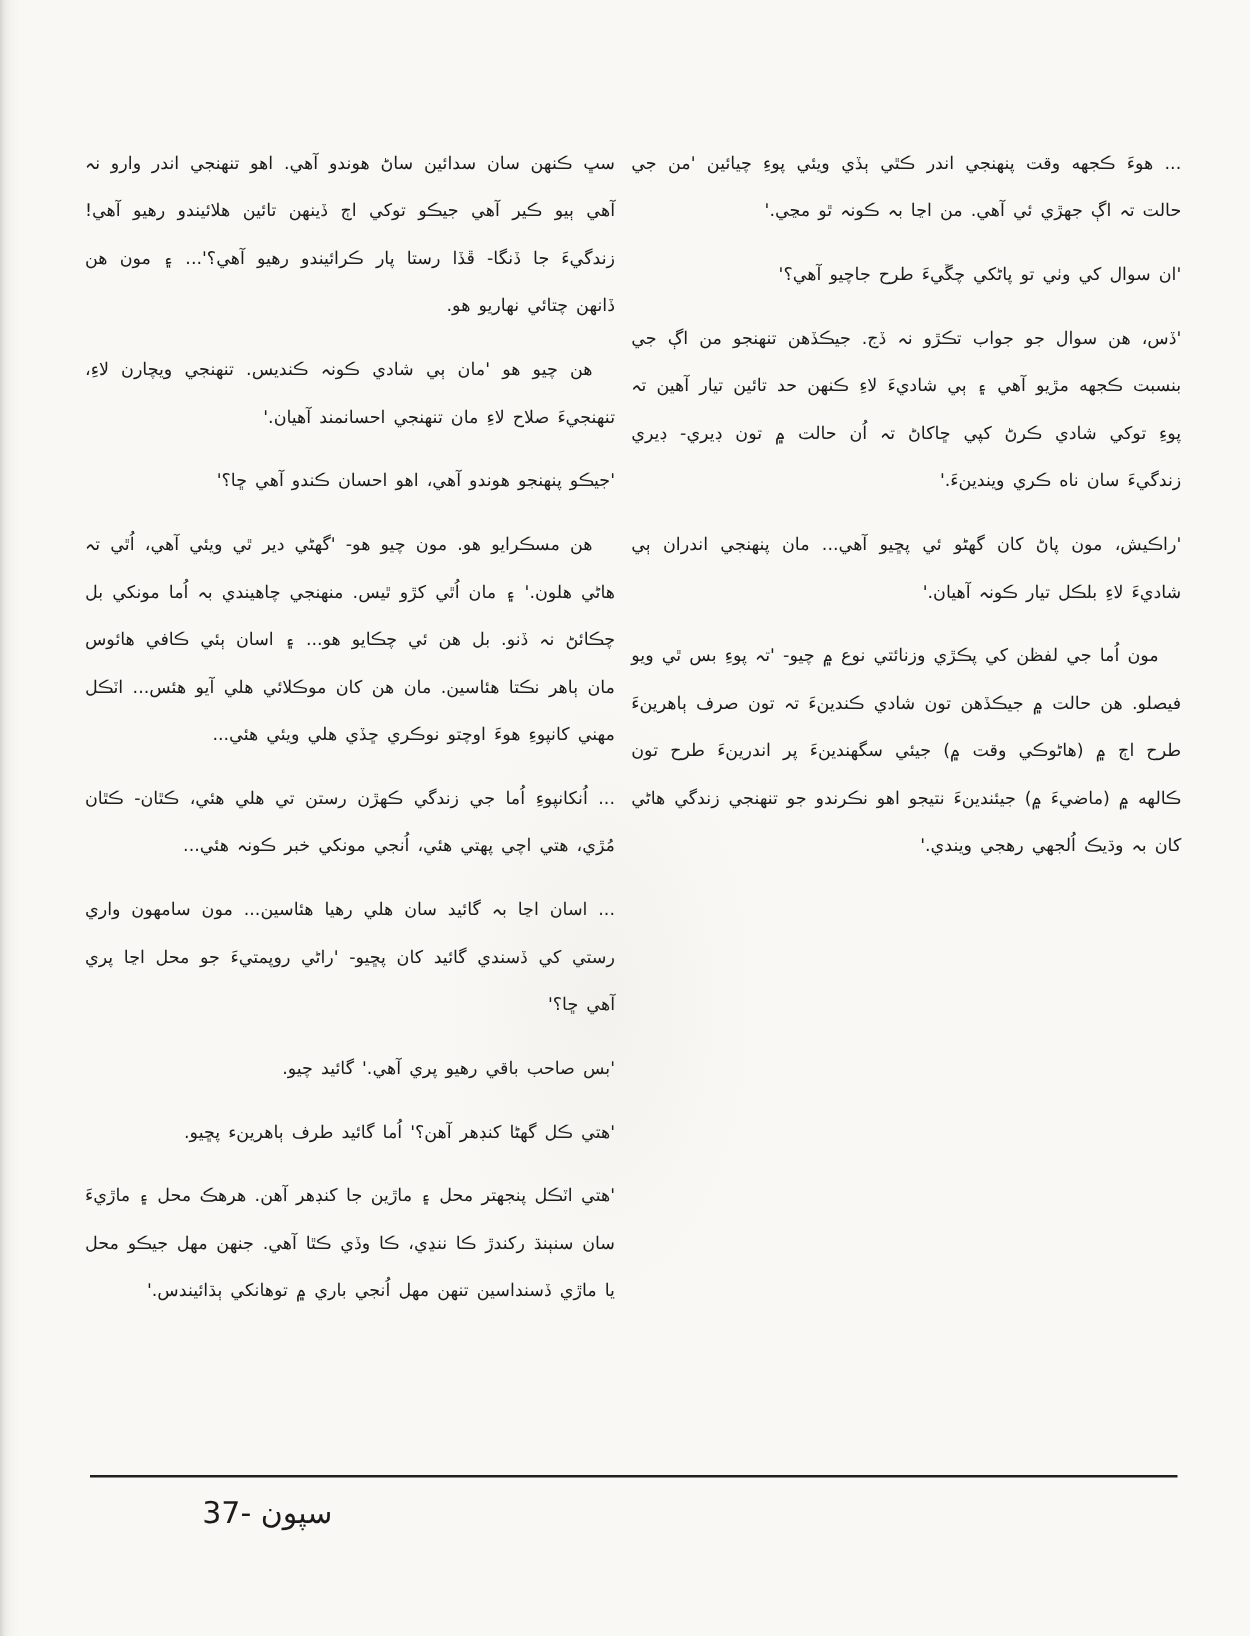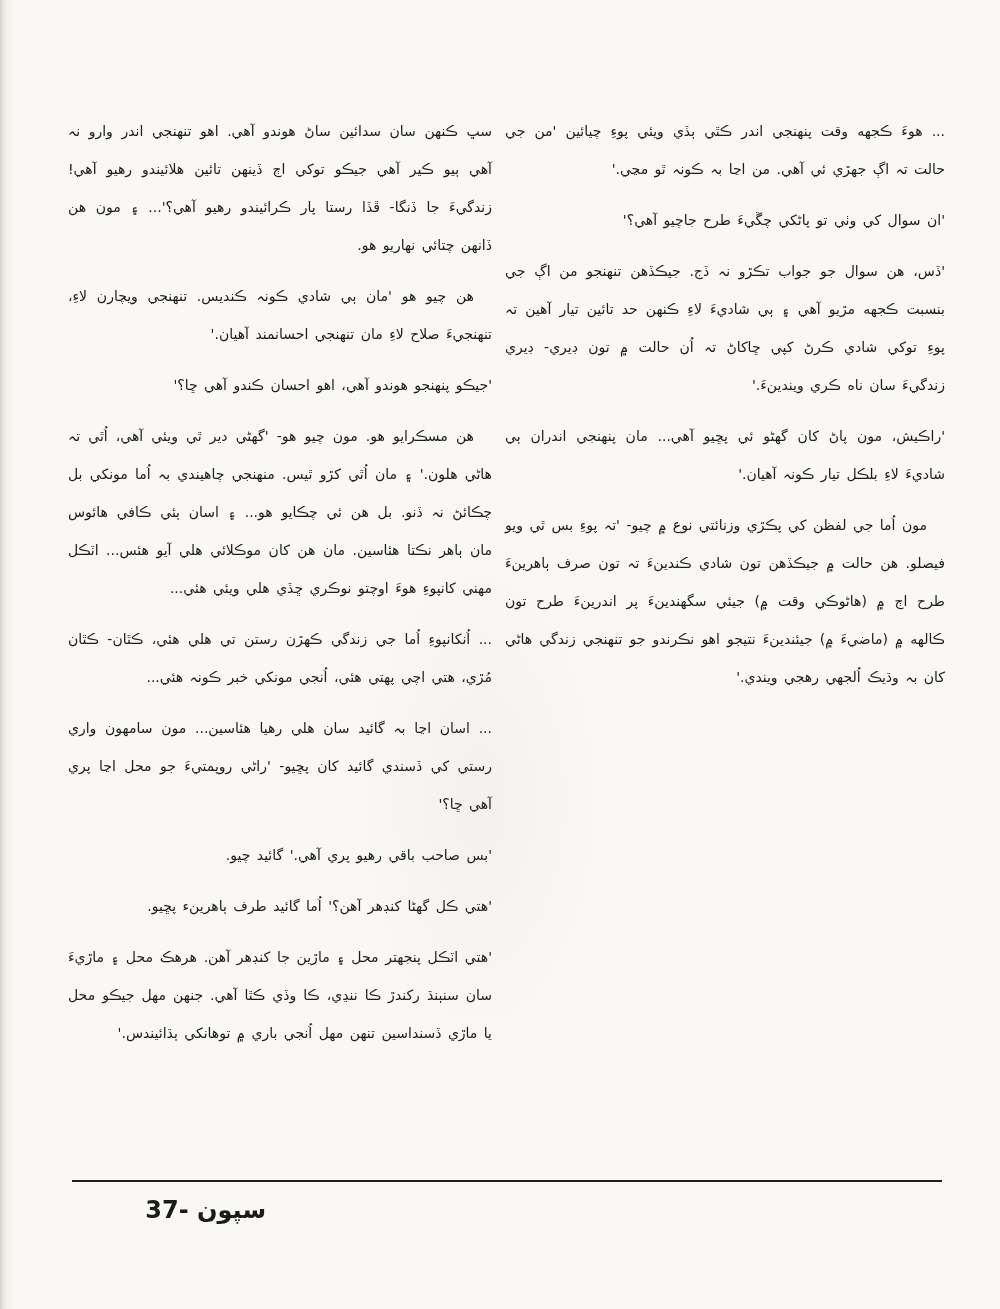--- a/index.html
+++ b/index.html
@@ -72,21 +72,21 @@
     background: #1f1f1f;
   }
   .footer-label {
     position: absolute;
     top: 1196px;
     left: 86px;
     width: 180px;
     direction: rtl;
     text-align: right;
     font-size: 24px;
-    font-weight: bold;
+    font-weight: normal;
     letter-spacing: 1px;
   }
 </style>
 </head>
 <body>
 
 <div class="page">
 
   <div class="column column-first">
     <p class="para">... هوءَ ڪجهه وقت پنهنجي اندر ڪٿي ٻڏي ويئي پوءِ چيائين 'من جي حالت تہ اڳ جهڙي ئي آهي. من اڃا بہ ڪونہ ٿو مڃي.'</p>

